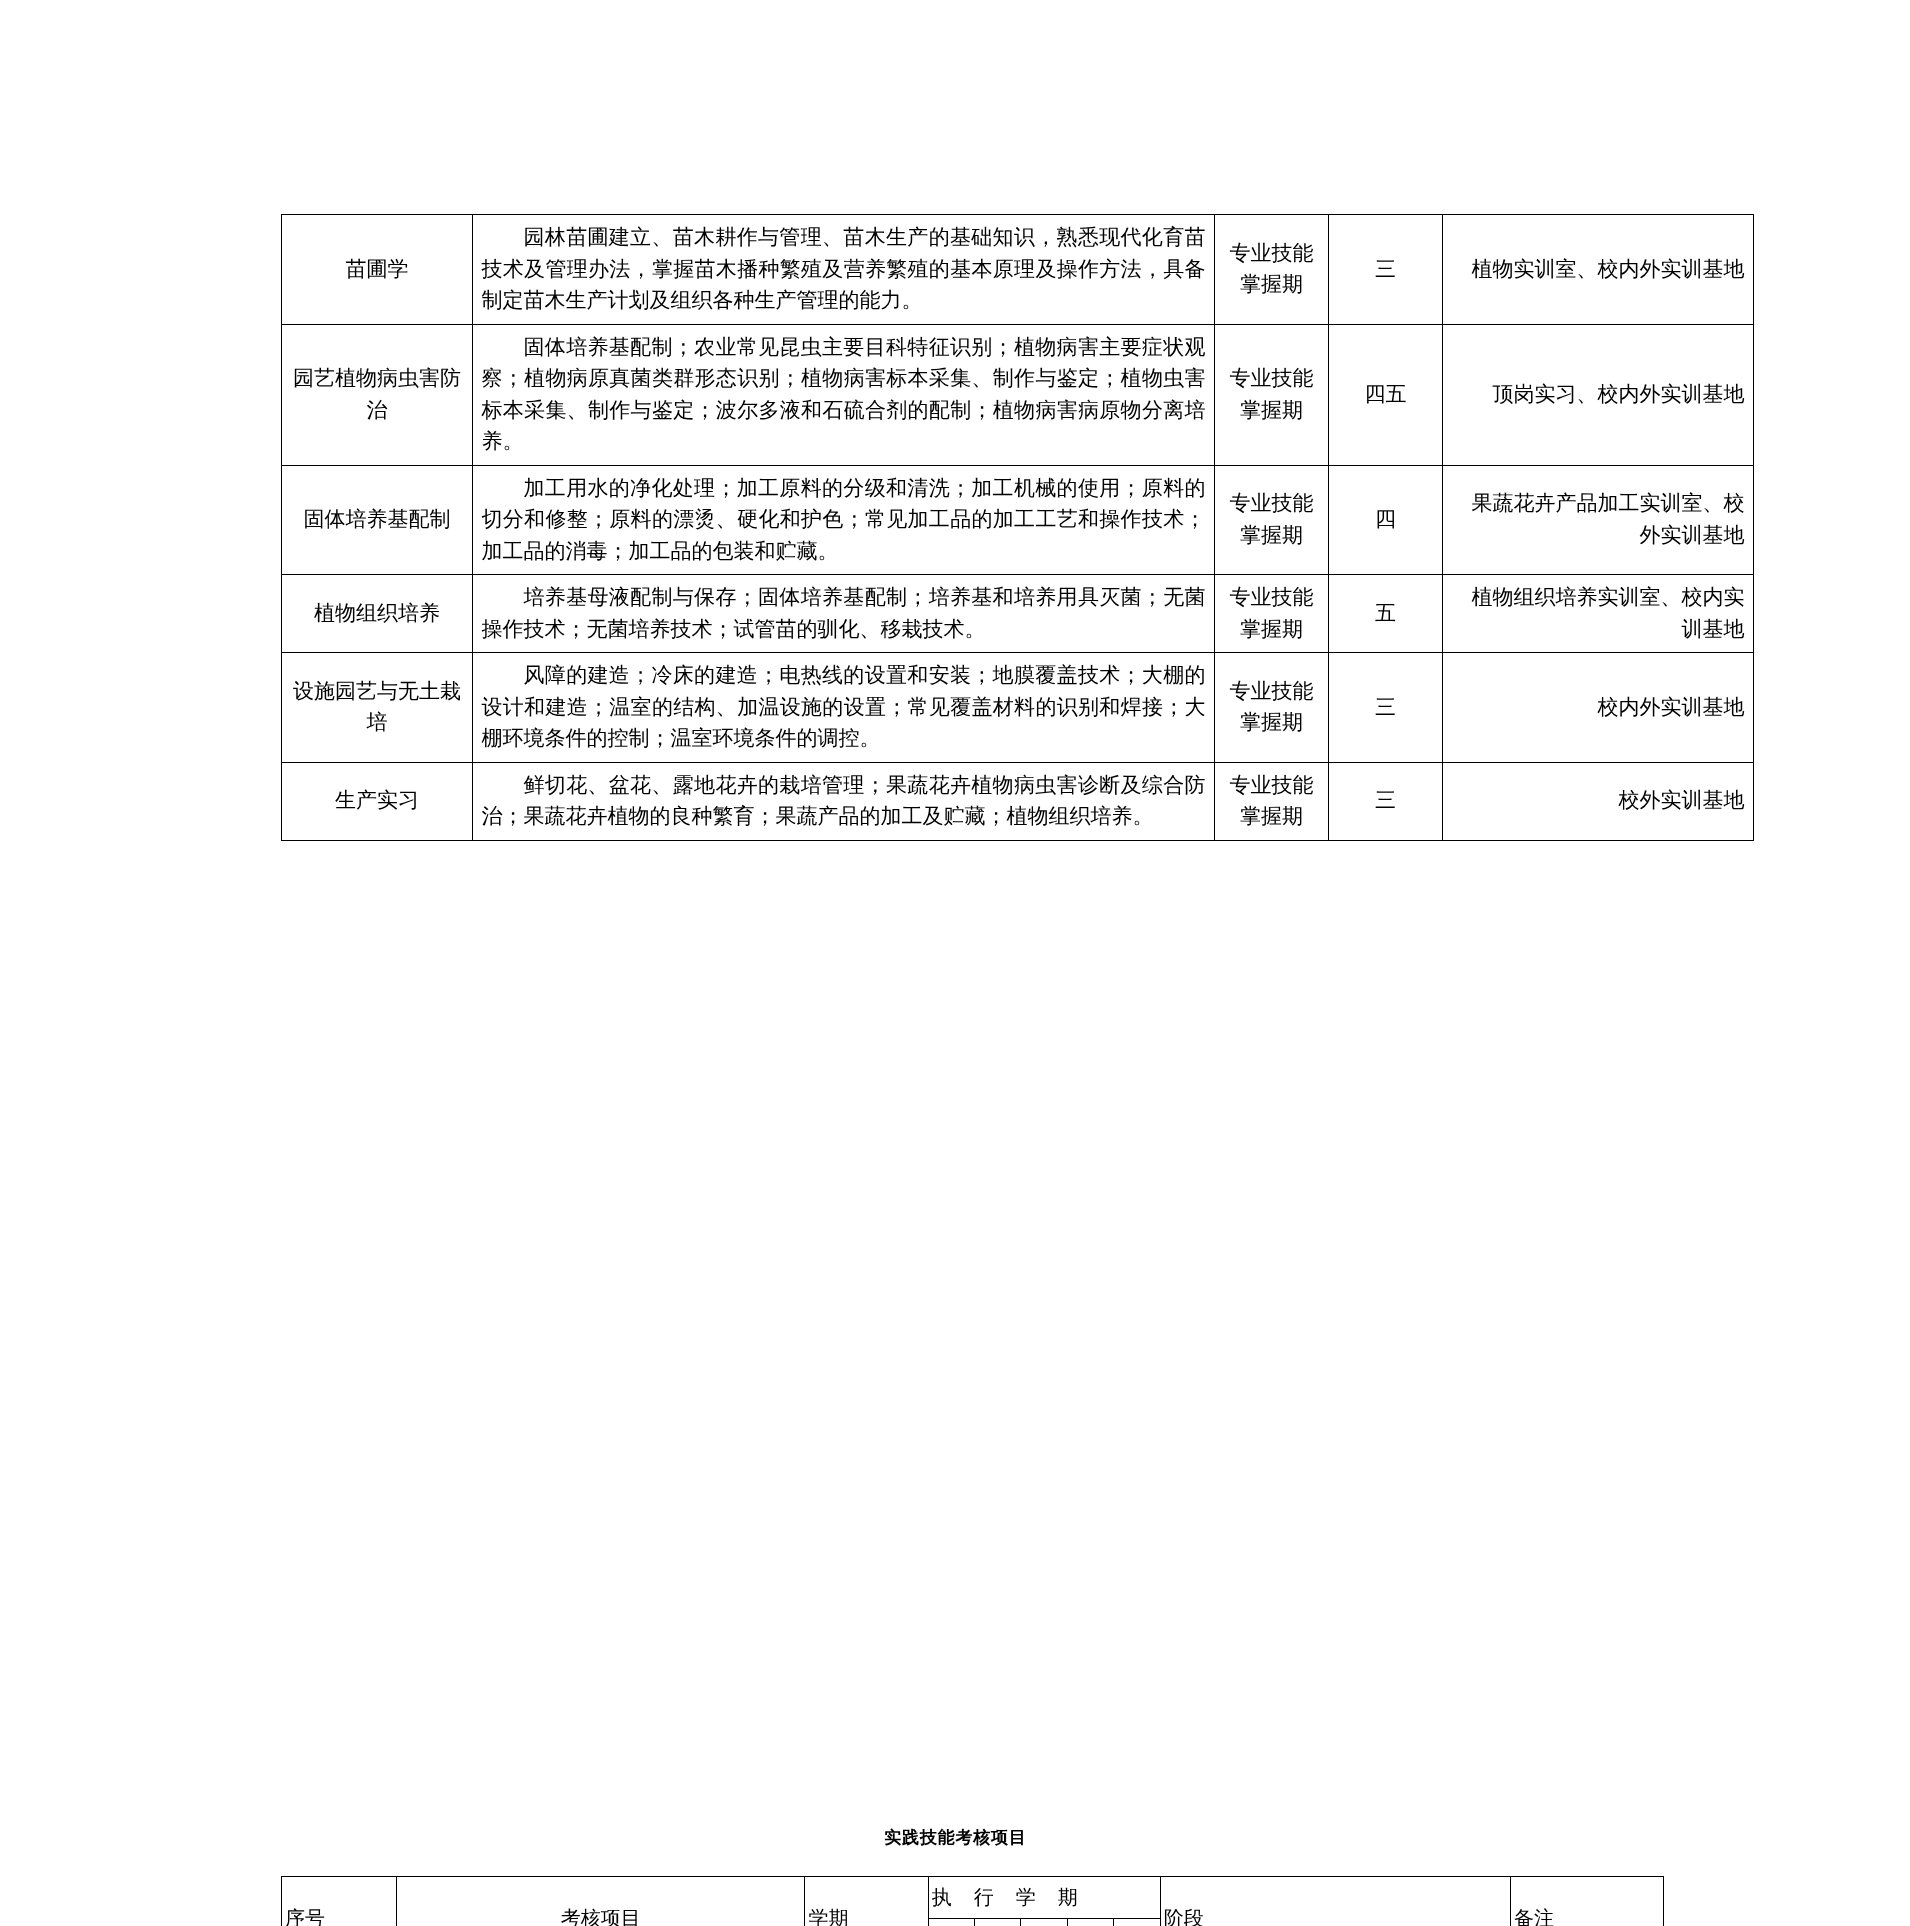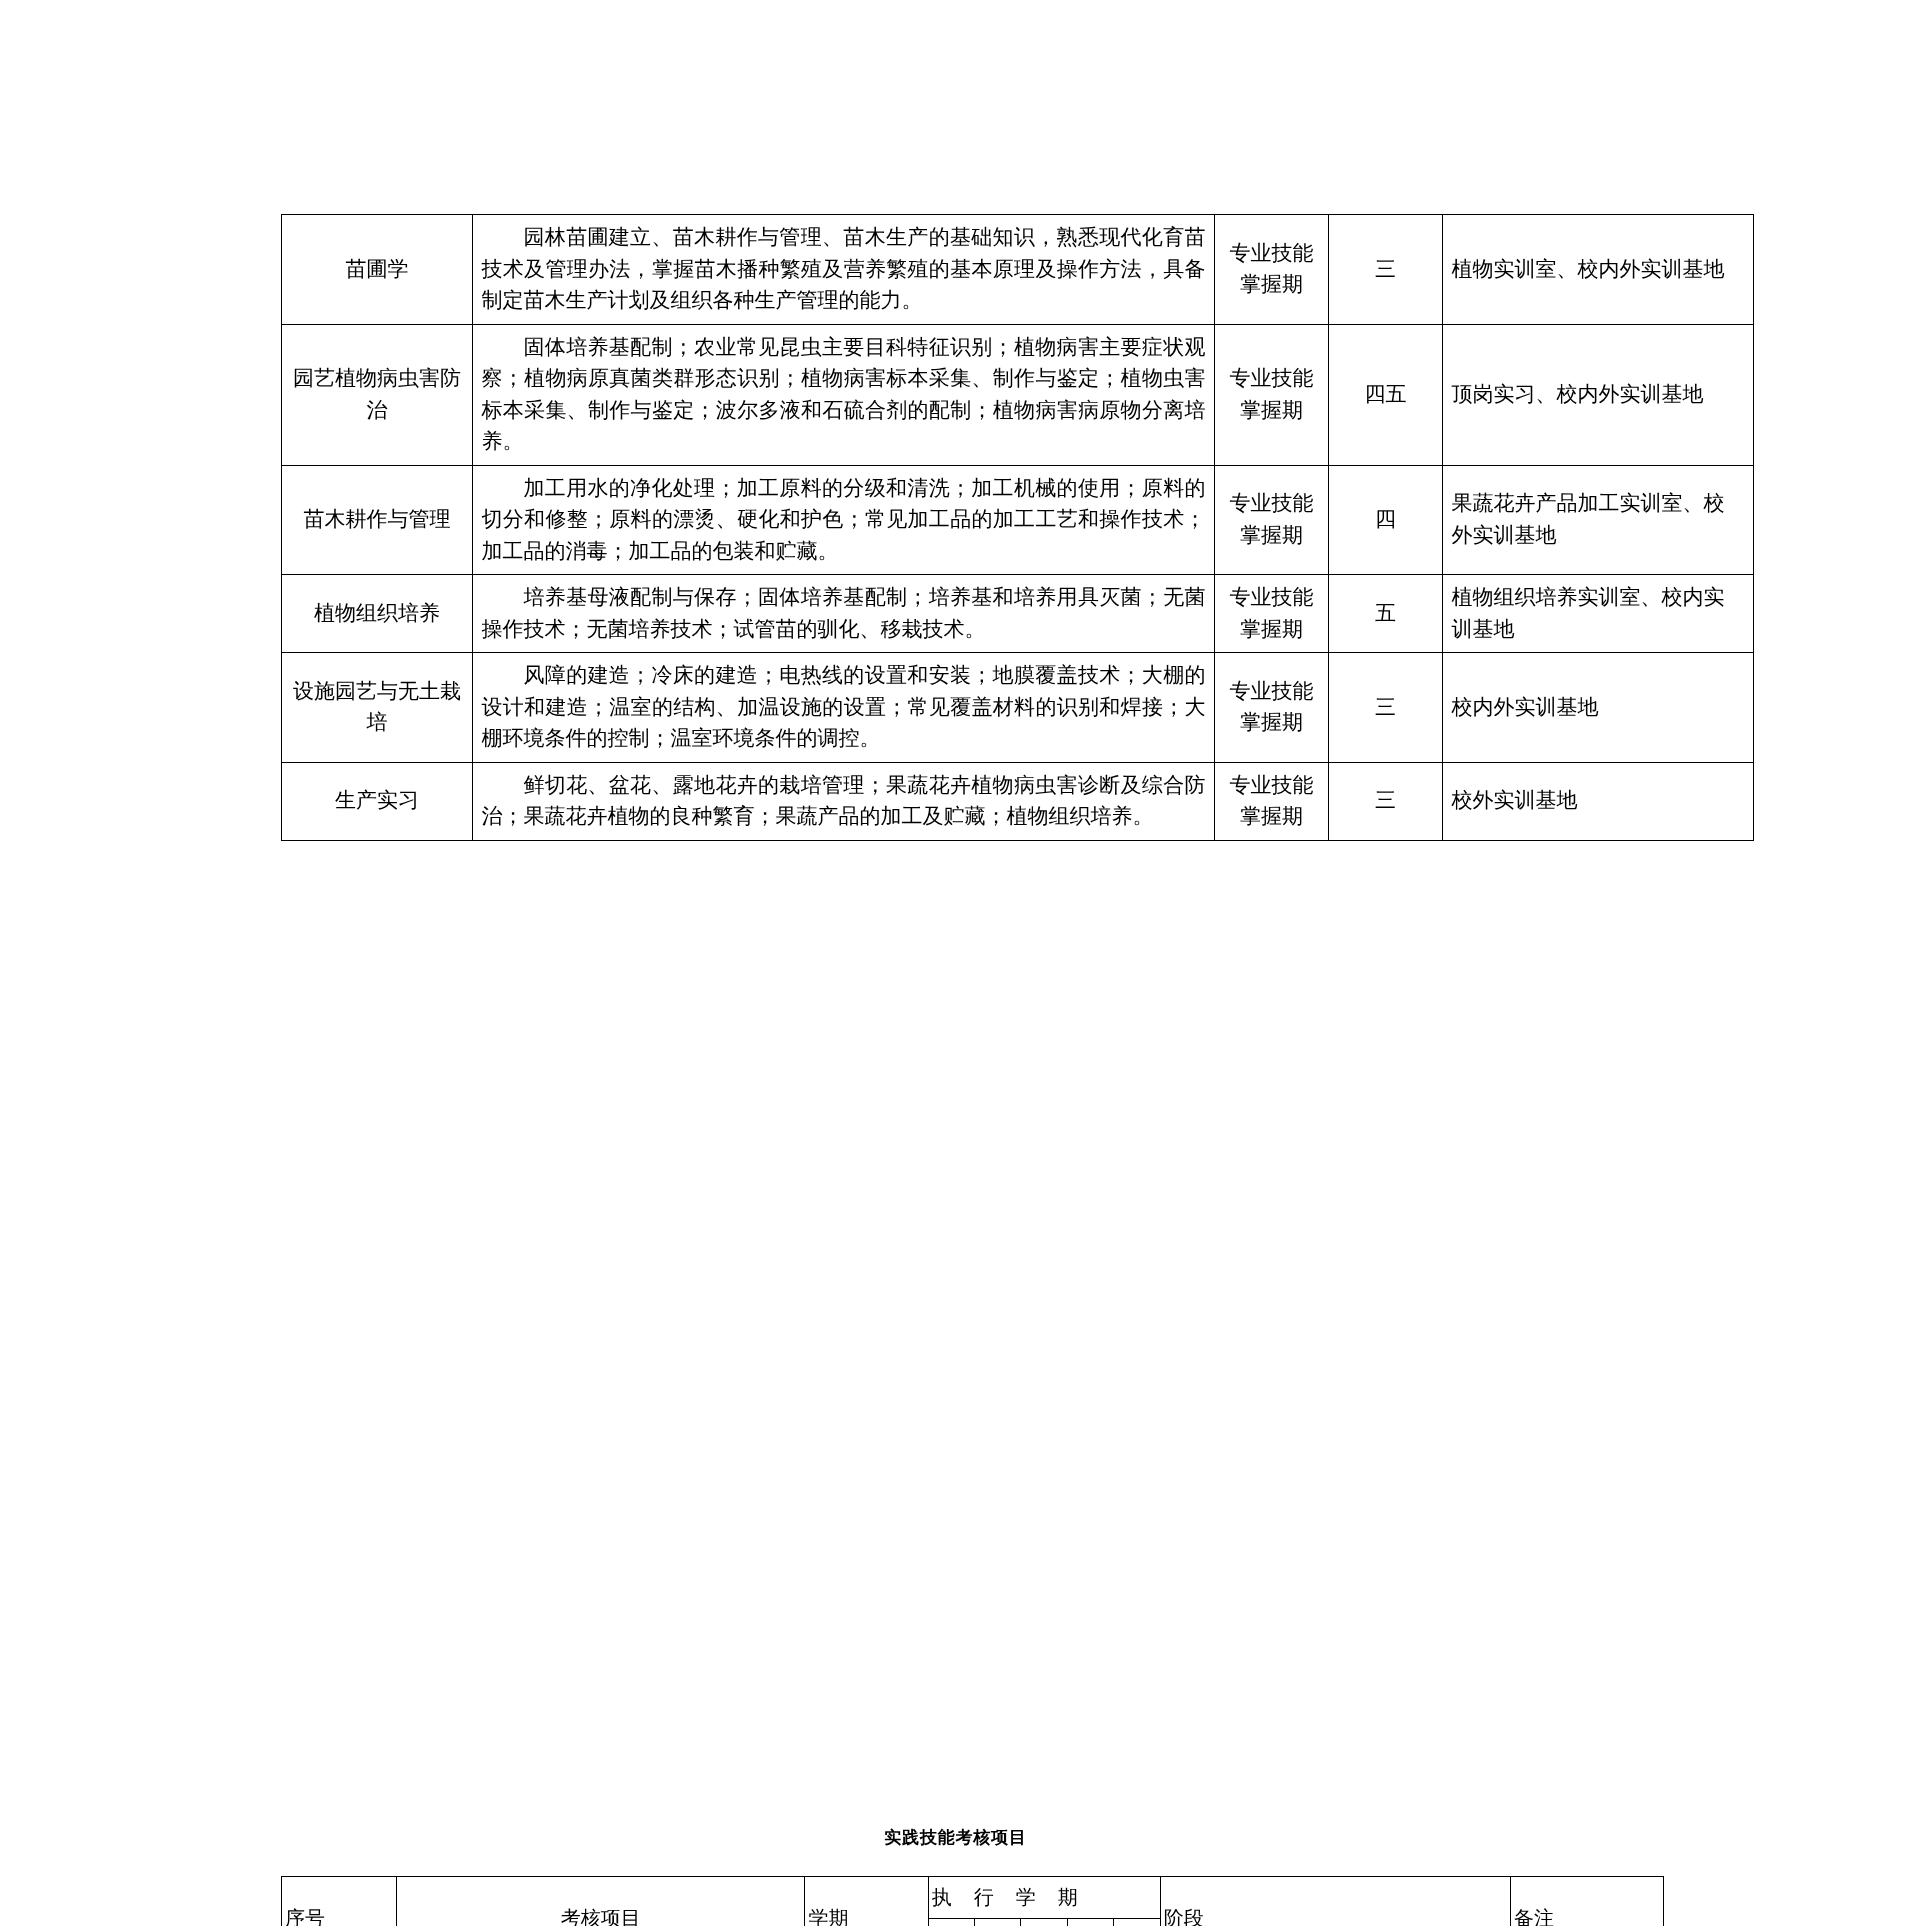--- a/index.html
+++ b/index.html
@@ -57,21 +57,21 @@
     width: 96px;
     text-align: center;
     line-height: 1.25;
   }
   td.c-term {
     width: 96px;
     text-align: center;
   }
   td.c-base {
     width: 293px;
-    text-align: left;
+    text-align: right;
     line-height: 1.5;
   }
 
   
   .section-title {
     position: absolute;
     left: 0;
     top: 1826px;
     width: 1911px;
     text-align: center;
@@ -130,21 +130,21 @@
 
         <tr>
           <td class="c-name">园艺植物病虫害防治</td>
           <td class="c-desc">固体培养基配制；农业常见昆虫主要目科特征识别；植物病害主要症状观察；植物病原真菌类群形态识别；植物病害标本采集、制作与鉴定；植物虫害标本采集、制作与鉴定；波尔多液和石硫合剂的配制；植物病害病原物分离培养。</td>
           <td class="c-stage">专业技能掌握期</td>
           <td class="c-term">四五</td>
           <td class="c-base">顶岗实习、校内外实训基地</td>
         </tr>
 
         <tr>
-          <td class="c-name">苗木耕作与管理</td>
+          <td class="c-name">固体培养基配制</td>
           <td class="c-desc">加工用水的净化处理；加工原料的分级和清洗；加工机械的使用；原料的切分和修整；原料的漂烫、硬化和护色；常见加工品的加工工艺和操作技术；加工品的消毒；加工品的包装和贮藏。</td>
           <td class="c-stage">专业技能掌握期</td>
           <td class="c-term">四</td>
           <td class="c-base">果蔬花卉产品加工实训室、校外实训基地</td>
         </tr>
 
         <tr>
           <td class="c-name">植物组织培养</td>
           <td class="c-desc">培养基母液配制与保存；固体培养基配制；培养基和培养用具灭菌；无菌操作技术；无菌培养技术；试管苗的驯化、移栽技术。</td>
           <td class="c-stage">专业技能掌握期</td>

